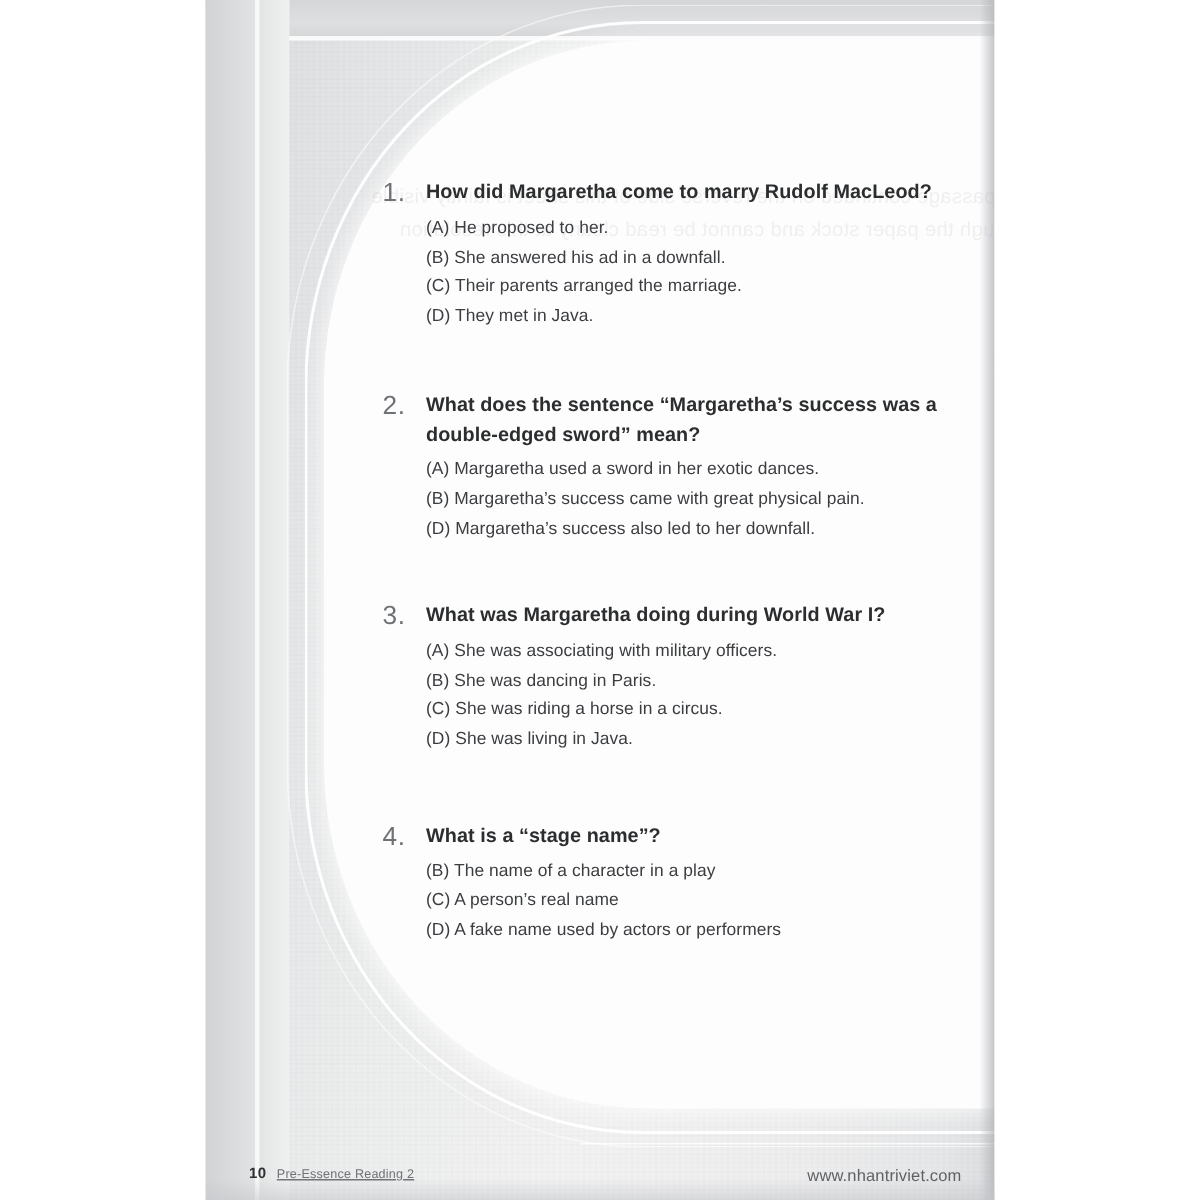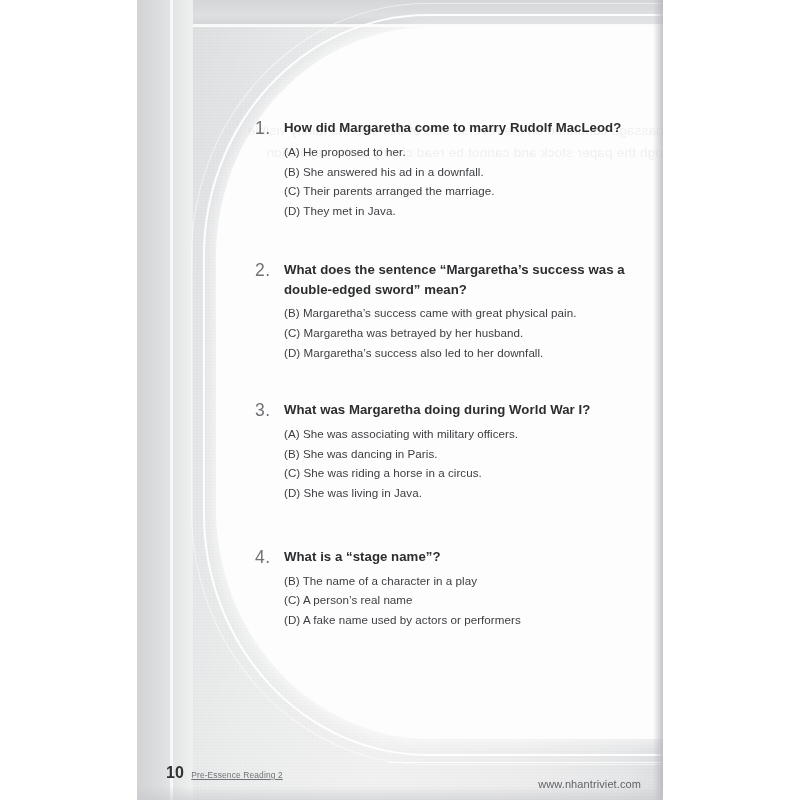--- a/index.html
+++ b/index.html
@@ -212,24 +212,25 @@
   .footer-left {
     position: absolute;
     left: 29px;
     top: 2px;
     display: flex;
     align-items: baseline;
     gap: 7px;
   }
 
   .page-number {
-    font-size: 16px;
+    font-size: 10px;
     font-weight: bold;
     color: #2f3133;
     letter-spacing: 0.2px;
+    margin-top: 13px;
   }
 
   .book-title {
     font-size: 8.4px;
     color: #6f7276;
     letter-spacing: 0.15px;
     text-decoration: underline;
   }
 
   .footer-right {
@@ -305,22 +306,22 @@
           <div class="choice">(D) They met in Java.</div>
         </div>
       </div>
 
       <div class="question-block" id="q-2">
         <div class="q-head">
           <div class="q-num">2.</div>
           <div class="q-text">What does the sentence “Margaretha’s success was a double-edged sword” mean?</div>
         </div>
         <div class="choices">
+          <div class="choice">(A) Margaretha used a sword in her exotic dances.</div>
           <div class="choice">(B) Margaretha’s success came with great physical pain.</div>
-          <div class="choice">(C) Margaretha was betrayed by her husband.</div>
           <div class="choice">(D) Margaretha’s success also led to her downfall.</div>
         </div>
       </div>
 
       <div class="question-block" id="q-3">
         <div class="q-head">
           <div class="q-num">3.</div>
           <div class="q-text">What was Margaretha doing during World War I?</div>
         </div>
         <div class="choices">

